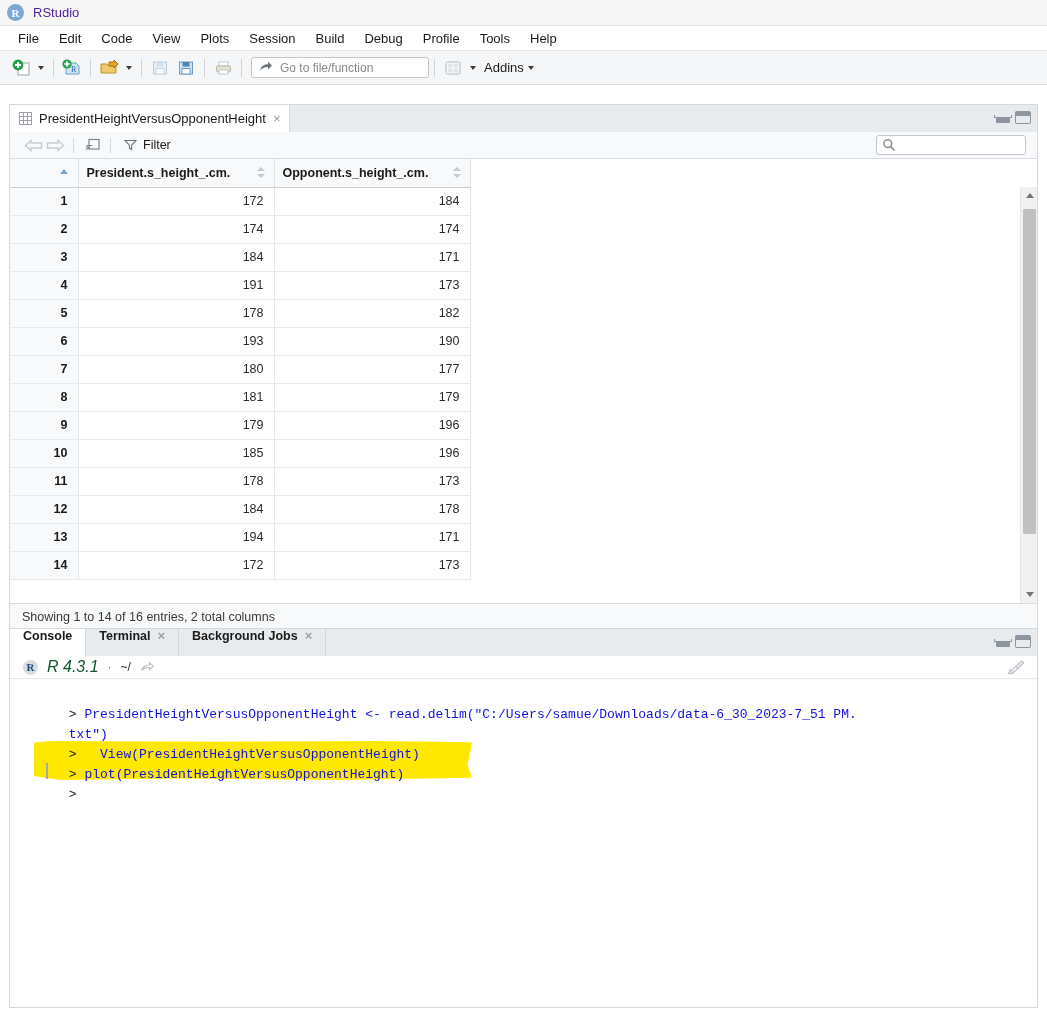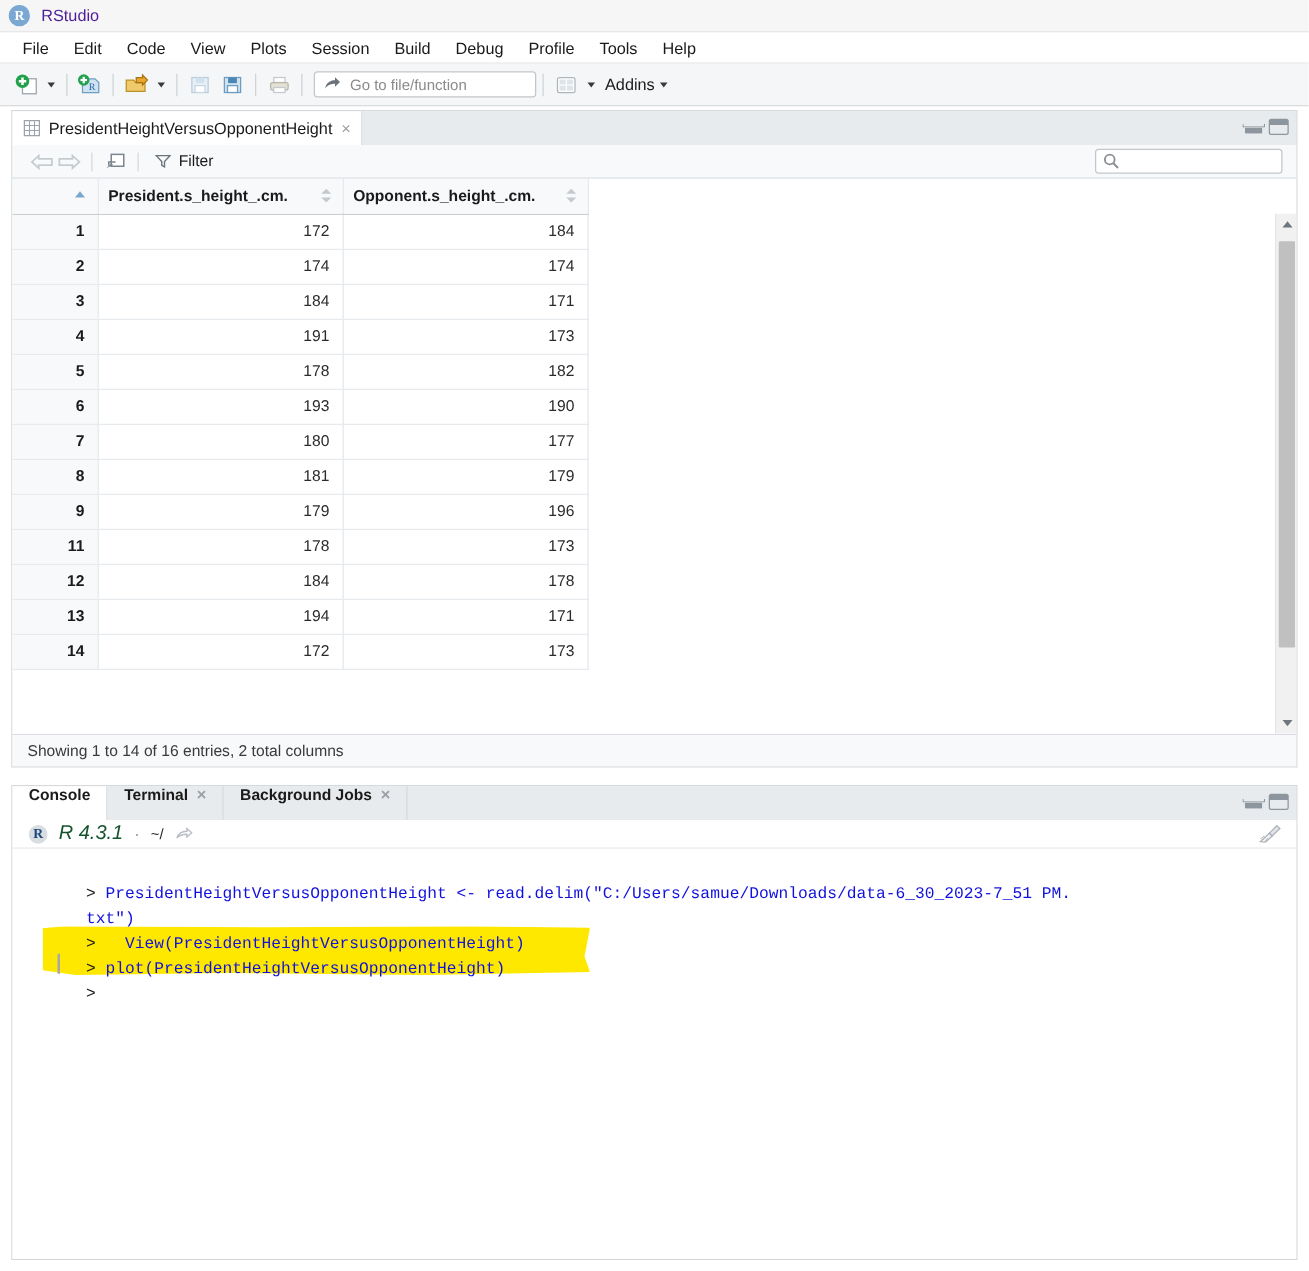--- a/index.html
+++ b/index.html
@@ -89,21 +89,21 @@
     padding-left: 6px;
     margin-left: 4px;
     gap: 7px;
   }
   #gotofile-text { font-size: 12px; color: #8a8a8a; }
   #addins-label { font-size: 13px; color: #1a1a1a; margin-left: 4px; }
 
   
   #source-pane {
     position: absolute;
-    left: 9px; top: 88px;
+    left: 9px; top: 104px;
     width: 1029px; height: 526px;
     background: #ffffff;
     border: 1px solid #d5d9dd;
     display: flex; flex-direction: column;
   }
   #tabstrip {
     height: 27px;
     background: #e8ebed;
     display: flex; align-items: flex-end;
     position: relative;
@@ -601,20 +601,25 @@
             <td class="rownum">8</td>
             <td>181</td>
             <td>179</td>
           </tr>
           <tr>
             <td class="rownum">9</td>
             <td>179</td>
             <td>196</td>
           </tr>
           <tr>
+            <td class="rownum">10</td>
+            <td>185</td>
+            <td>196</td>
+          </tr>
+          <tr>
             <td class="rownum">11</td>
             <td>178</td>
             <td>173</td>
           </tr>
           <tr>
             <td class="rownum">12</td>
             <td>184</td>
             <td>178</td>
           </tr>
           <tr>

